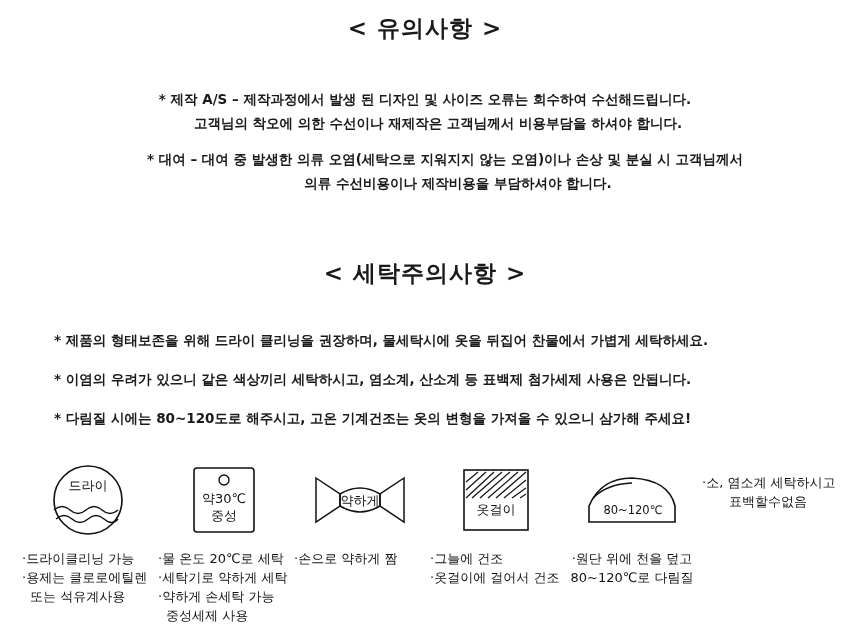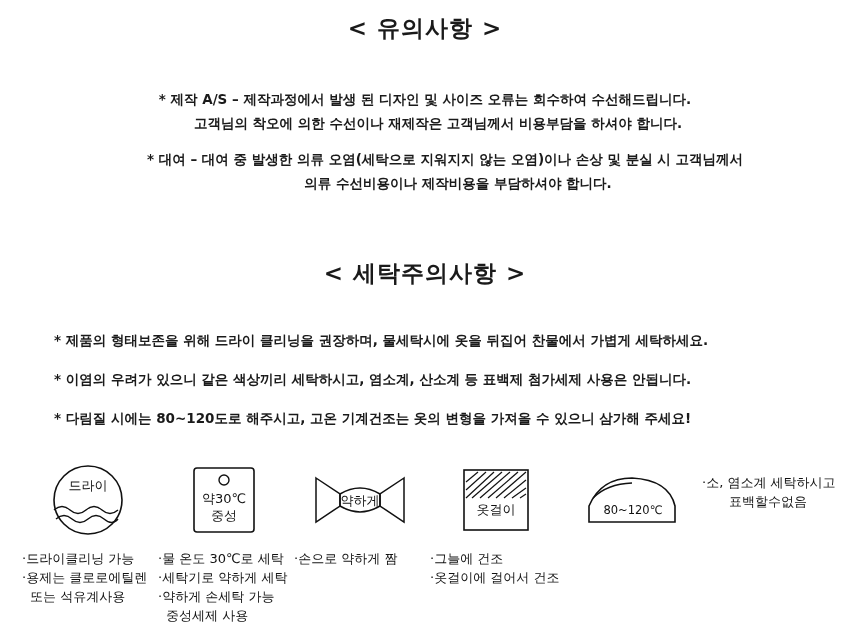--- a/index.html
+++ b/index.html
@@ -139,21 +139,21 @@
     <div class="symbol-cell">
       <div class="symbol-art">
         <svg width="92" height="72" viewBox="0 0 92 72">
           <rect x="16" y="4" width="60" height="64" rx="3" fill="none" stroke="#111" stroke-width="1.6"></rect>
           <circle cx="46" cy="16" r="5" fill="none" stroke="#111" stroke-width="1.4"></circle>
           <text class="s-txt" x="46" y="39" text-anchor="middle">약30℃</text>
           <text class="s-txt" x="46" y="56" text-anchor="middle">중성</text>
         </svg>
       </div>
       <div class="symbol-caption">
-        <span class="cap-line">·물 온도 30℃로 세탁</span>
+        <span class="cap-line">·물 온도 20℃로 세탁</span>
         <span class="cap-line">·세탁기로 약하게 세탁</span>
         <span class="cap-line">·약하게  손세탁 가능</span>
         <span class="cap-line" style="padding-left:8px;">중성세제 사용</span>
       </div>
     </div>
 
     <div class="symbol-cell">
       <div class="symbol-art">
         <svg width="120" height="72" viewBox="0 0 120 72">
           <path d="M16 14 L40 30 L40 42 L16 58 Z" fill="none" stroke="#111" stroke-width="1.5"></path>
@@ -191,20 +191,24 @@
     </div>
 
     <div class="symbol-cell">
       <div class="symbol-art">
         <svg width="110" height="72" viewBox="0 0 110 72">
           <path d="M12 58 L98 58 L98 42 Q92 16 55 14 Q24 14 12 42 Z" fill="none" stroke="#111" stroke-width="1.6"></path>
           <path d="M16 34 Q30 20 55 19" fill="none" stroke="#111" stroke-width="1.3"></path>
           <text class="s-txt s-txt-sm" x="56" y="50" text-anchor="middle">80~120℃</text>
         </svg>
       </div>
+      <div class="symbol-caption center">
+        <span class="cap-line">·원단 위에 천을 덮고</span>
+        <span class="cap-line">80~120℃로 다림질</span>
+      </div>
     </div>
 
     <div class="symbol-cell">
       <div class="symbol-caption center">
         <span class="cap-line">·소, 염소계 세탁하시고</span>
         <span class="cap-line">표백할수없음</span>
       </div>
     </div>
 
   </div>

